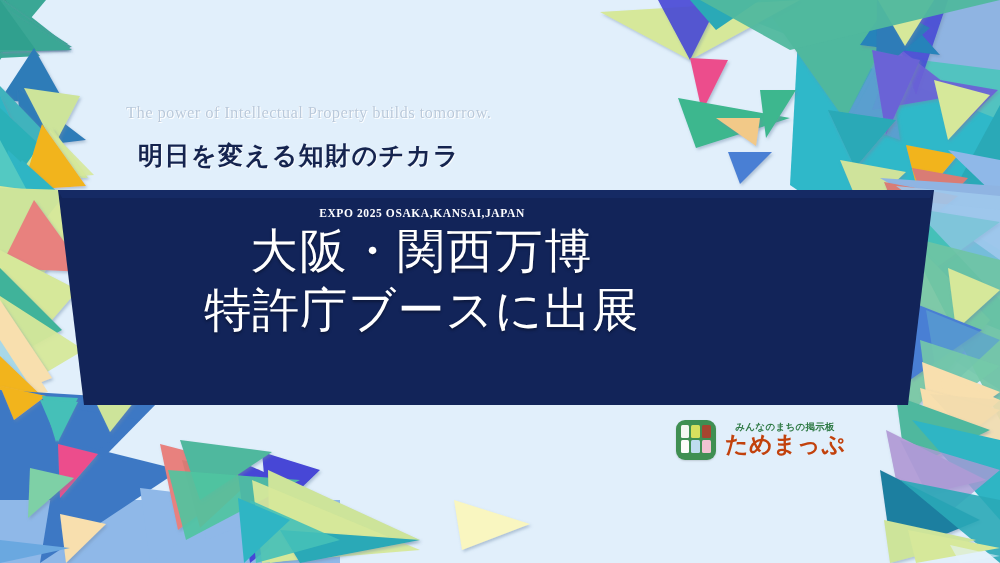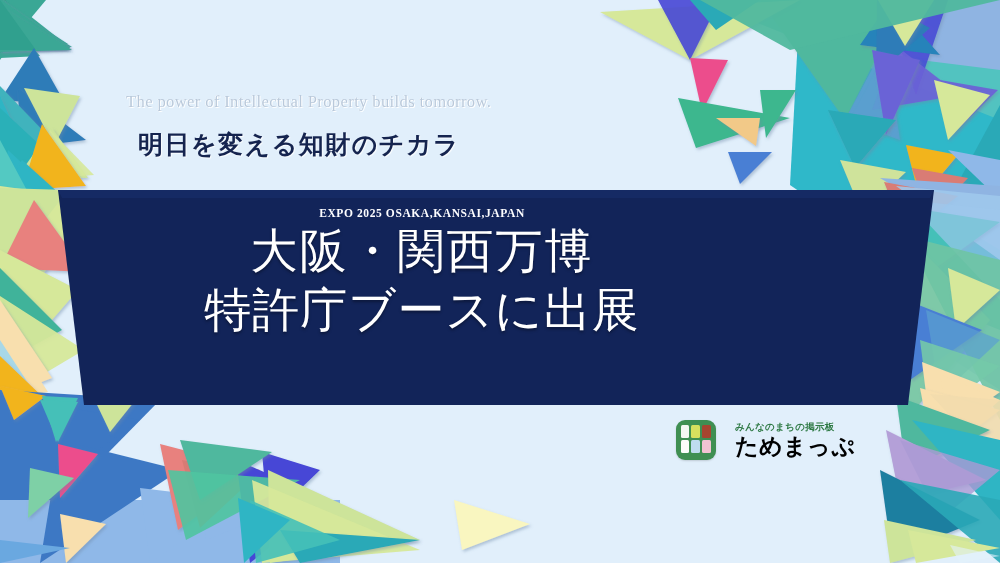--- a/index.html
+++ b/index.html
@@ -21,21 +21,21 @@
   .tagline-wrap{
     position:absolute; left:122px; top:88px; z-index:30;
   }
   .tagline-en{
     font-family:"Liberation Serif", serif;
     font-size:16.5px;
     letter-spacing:.4px;
     color:#b9c9db;
     text-shadow:1px 1px 0 #ffffff, -0.5px -0.5px 0 #ffffff;
     white-space:nowrap;
-    margin:4px 0 3px 4px;
+    margin:15px 0 3px 4px;
   }
   .tagline-ja{
     font-family:"DejaVu Sans", sans-serif;
     font-weight:bold;
     font-size:25px;
     letter-spacing:1.5px;
     color:#15244f;
     text-shadow:1px 1px 1px rgba(255,255,255,.85);
     white-space:nowrap;
     margin:16px;
@@ -81,21 +81,21 @@
     margin:0;
     text-shadow:0 2px 3px rgba(0,0,0,.35);
   }
   .banner-head.line2{ letter-spacing:1px; }
 
   
   #logo{
     position:absolute;
     left:676px; top:420px;
     z-index:30;
-    display:flex; align-items:center; gap:19px;
+    display:flex; align-items:center; gap:9px;text-align:center;
   }
   .logo-mark{
     position:relative;
     width:40px; height:40px;
     border-radius:9px;
     background:#3f8f52;
     box-shadow:0 1px 2px rgba(0,0,0,.15);
     flex:0 0 auto;
   }
   .logo-grid{
@@ -111,24 +111,24 @@
   .logo-sub{
     font-family:"DejaVu Sans", sans-serif;
     font-size:9.5px;
     font-weight:bold;
     color:#2f7a45;
     letter-spacing:.3px;
     margin-bottom:3px;
     white-space:nowrap;
   }
   .logo-name{
-    font-family:Liberation Sans, sans-serif;
+    font-family:Liberation Mono, monospace;
     font-size:23px;
     font-weight:bold;
-    color:#000000;
+    color:#c2410c;
     letter-spacing:.5px;
     white-space:nowrap;
   }
 </style>
 </head>
 <body>
 
 <div id="stage">
 
   <svg id="deco" viewBox="0 0 1000 563" preserveAspectRatio="none">

